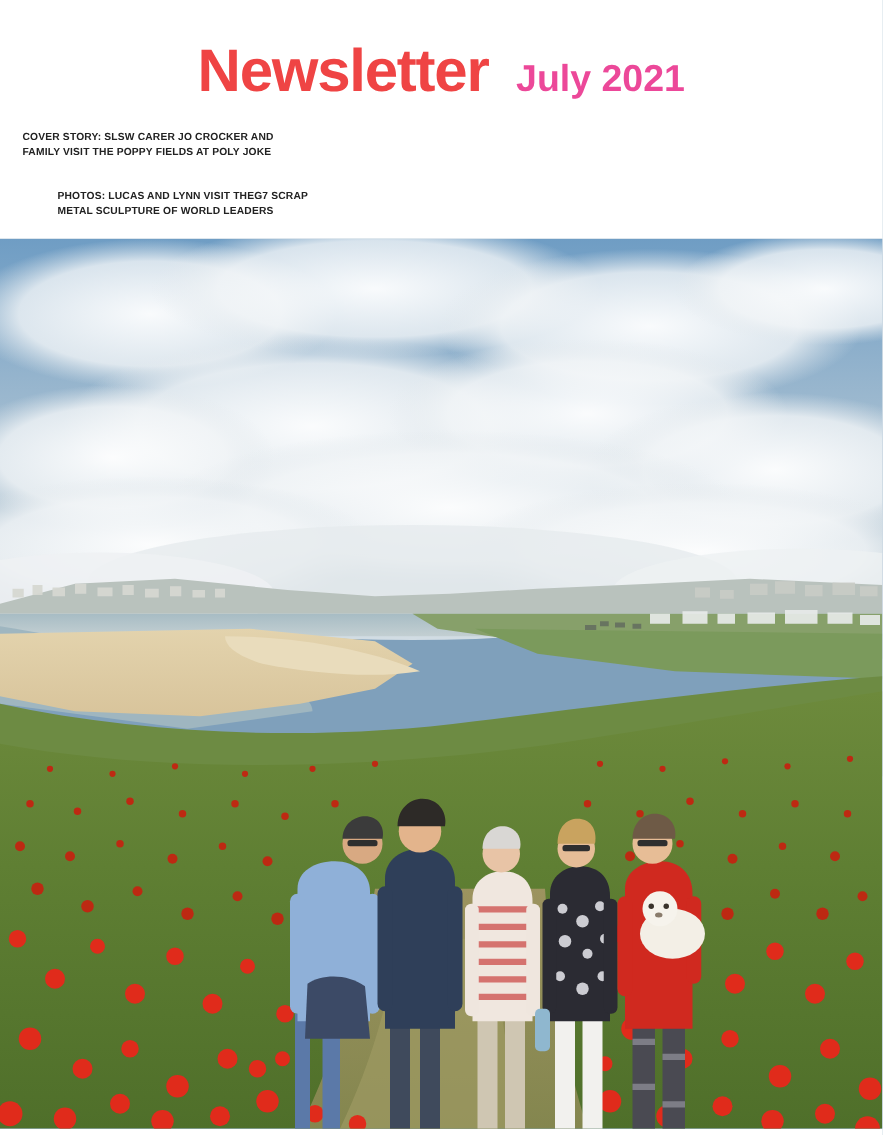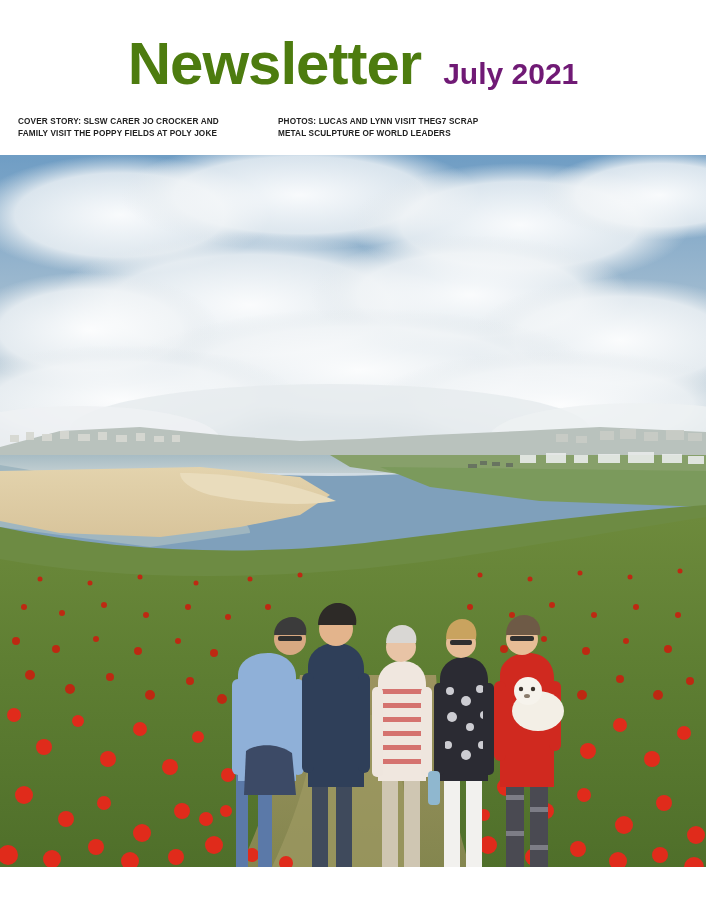--- a/index.html
+++ b/index.html
@@ -24,53 +24,54 @@
     flex-direction: column;
   }
   
   .masthead {
     padding: 34px 0 0 0;
     display: flex;
     align-items: baseline;
     justify-content: center;
   }
   .masthead-title {
-    font-size: 60px;
+    font-size: 48px;
     line-height: 1;
     font-weight: bold;
-    color: #4d7c0f;
+    color: #ef4444;
     letter-spacing: -1px;
     font-family: "Liberation Sans", sans-serif;
   }
   .masthead-date {
     font-size: 30px;
     line-height: 1;
     font-weight: bold;
-    color: #701a75;
+    color: #ec4899;
     margin-left: 22px;
     letter-spacing: 0px;
   }
   
   .teasers {
     display: flex;
     padding: 22px 18px 16px 18px;
     gap: 0px;
+    flex-direction: column;
   }
   .teaser {
     font-size: 8.2px;
     line-height: 1.42;
     font-weight: bold;
     color: #222222;
     letter-spacing: 0.15px;
     text-transform: uppercase;
     padding-right: 14px;
   }
   .teaser.col1 { width: 232px; }
   .teaser.col2 { width: 230px; padding-left: 10px; }
-  .teaser.col3 { width: 244px; padding-left: 28px; }
+  .teaser.col3 { width: 244px; padding-left: 28px; margin-top: 24px; }
 
   
   .photo {
     position: relative;
     width: 706px;
     height: 712px;
     overflow: hidden;
     background: #7fa0bb;
   }
   .photo svg { display: block; }

